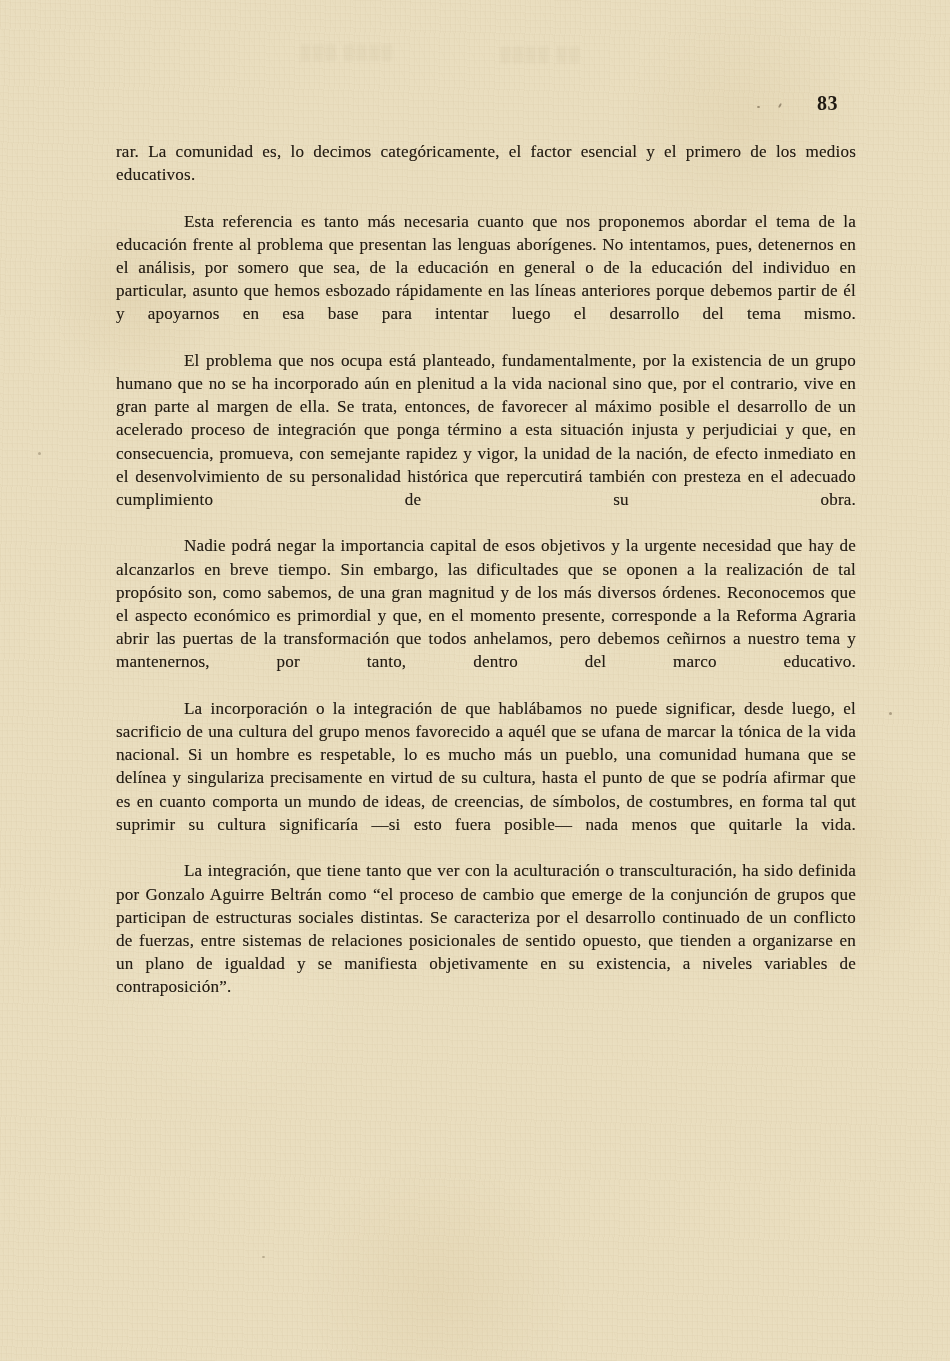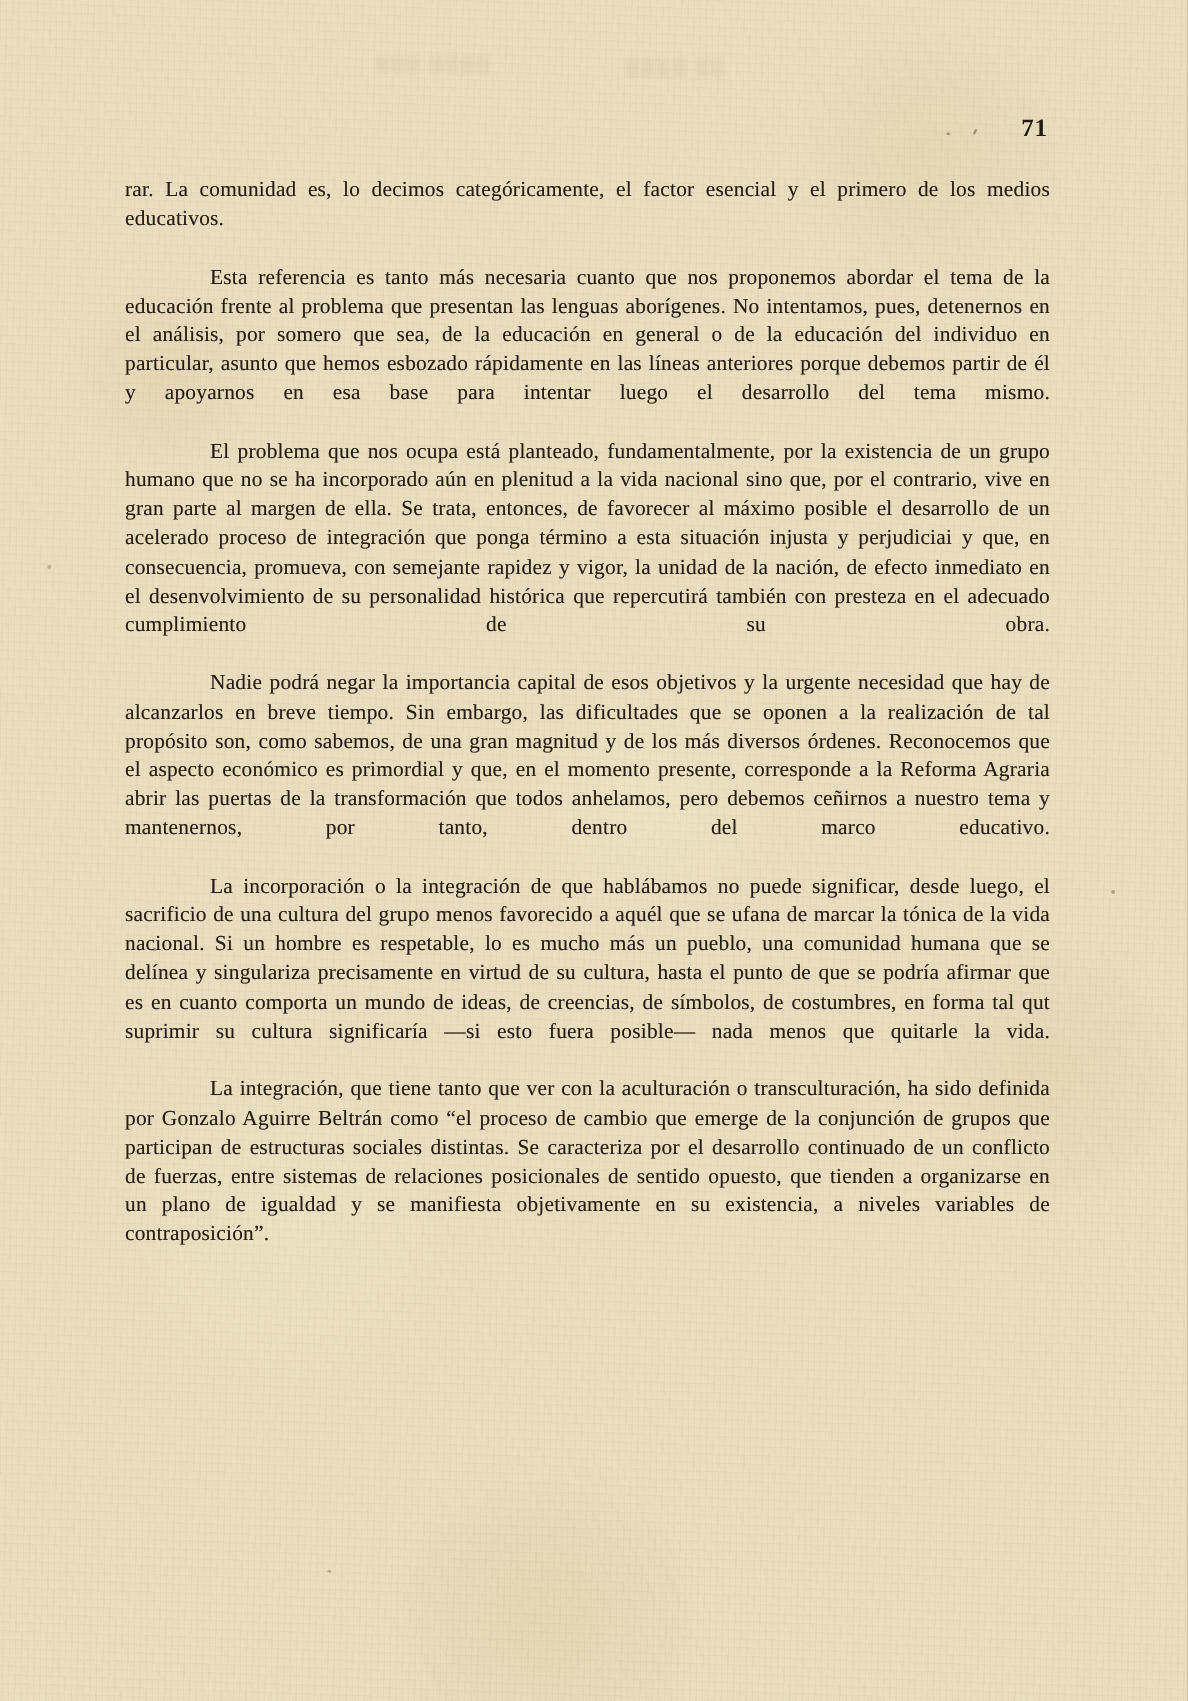--- a/index.html
+++ b/index.html
@@ -96,21 +96,21 @@
     text-align: right;
     font-size: 20px;
     font-weight: 700;
     letter-spacing: 0.5px;
     color: #201a13;
   }
 
   .textblock {
     position: absolute;
     top: 140px;
-    left: 100px;
+    left: 116px;
     width: 740px;
   }
 
   .textblock p {
     margin: 0;
     text-align: justify;
     text-justify: inter-word;
     font-size: 17.1px;
     line-height: 23.2px;
     letter-spacing: 0.18px;
@@ -143,21 +143,21 @@
   <div class="ghost g1">▒▒▒ ▒▒▒▒</div>
   <div class="ghost g2">▒▒▒▒ ▒▒</div>
 
   <div class="speck" style="left:757px; top:106px; width:3px; height:2px;"></div>
   <div class="speck" style="left:779px; top:103px; width:2px; height:5px; transform:rotate(28deg);"></div>
   <div class="speck" style="left:38px; top:452px; width:3px; height:3px; opacity:.35;"></div>
   <div class="speck" style="left:122px; top:758px; width:3px; height:3px; opacity:.4;"></div>
   <div class="speck" style="left:889px; top:712px; width:3px; height:3px; opacity:.45;"></div>
   <div class="speck" style="left:262px; top:1256px; width:3px; height:2px; opacity:.35;"></div>
 
-  <div class="folio">71</div>
+  <div class="folio">83</div>
 
   <div class="textblock">
     <p>rar. La comunidad es, lo decimos categóricamente, el factor esencial y el primero de los medios educativos.</p>
     <p class="indent">Esta referencia es tanto más necesaria cuanto que nos proponemos abordar el tema de la educación frente al problema que presentan las lenguas aborígenes. No intentamos, pues, detenernos en el análisis, por somero que sea, de la educación en general o de la educación del individuo en particular, asunto que hemos esbozado rápidamente en las líneas anteriores porque debemos partir de él y apoyarnos en esa base para intentar luego el desarrollo del tema mismo.</p>
     <p class="indent">El problema que nos ocupa está planteado, fundamentalmente, por la existencia de un grupo humano que no se ha incorporado aún en plenitud a la vida nacional sino que, por el contrario, vive en gran parte al margen de ella. Se trata, entonces, de favorecer al máximo posible el desarrollo de un acelerado proceso de integración que ponga término a esta situación injusta y perjudiciai y que, en consecuencia, promueva, con semejante rapidez y vigor, la unidad de la nación, de efecto inmediato en el desenvolvimiento de su personalidad histórica que repercutirá también con presteza en el adecuado cumplimiento de su obra.</p>
     <p class="indent">Nadie podrá negar la importancia capital de esos objetivos y la urgente necesidad que hay de alcanzarlos en breve tiempo. Sin embargo, las dificultades que se oponen a la realización de tal propósito son, como sabemos, de una gran magnitud y de los más diversos órdenes. Reconocemos que el aspecto económico es primordial y que, en el momento presente, corresponde a la Reforma Agraria abrir las puertas de la transformación que todos anhelamos, pero debemos ceñirnos a nuestro tema y mantenernos, por tanto, dentro del marco educativo.</p>
     <p class="indent">La incorporación o la integración de que hablábamos no puede significar, desde luego, el sacrificio de una cultura del grupo menos favorecido a aquél que se ufana de marcar la tónica de la vida nacional. Si un hombre es respetable, lo es mucho más un pueblo, una comunidad humana que se delínea y singulariza precisamente en virtud de su cultura, hasta el punto de que se podría afirmar que es en cuanto comporta un mundo de ideas, de creencias, de símbolos, de costumbres, en forma tal qut suprimir su cultura significaría —si esto fuera posible— nada menos que quitarle la vida.</p>
     <p class="indent">La integración, que tiene tanto que ver con la aculturación o transculturación, ha sido definida por Gonzalo Aguirre Beltrán como “el proceso de cambio que emerge de la conjunción de grupos que participan de estructuras sociales distintas. Se caracteriza por el desarrollo continuado de un conflicto de fuerzas, entre sistemas de relaciones posicionales de sentido opuesto, que tienden a organizarse en un plano de igualdad y se manifiesta objetivamente en su existencia, a niveles variables de contraposición”.</p>
   </div>
 

